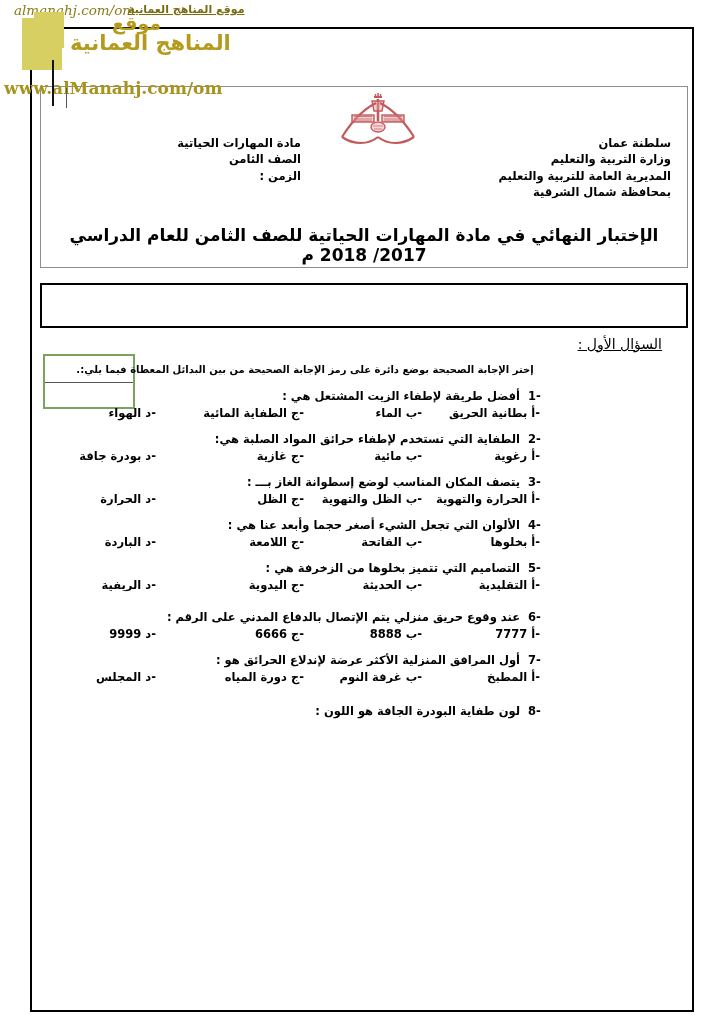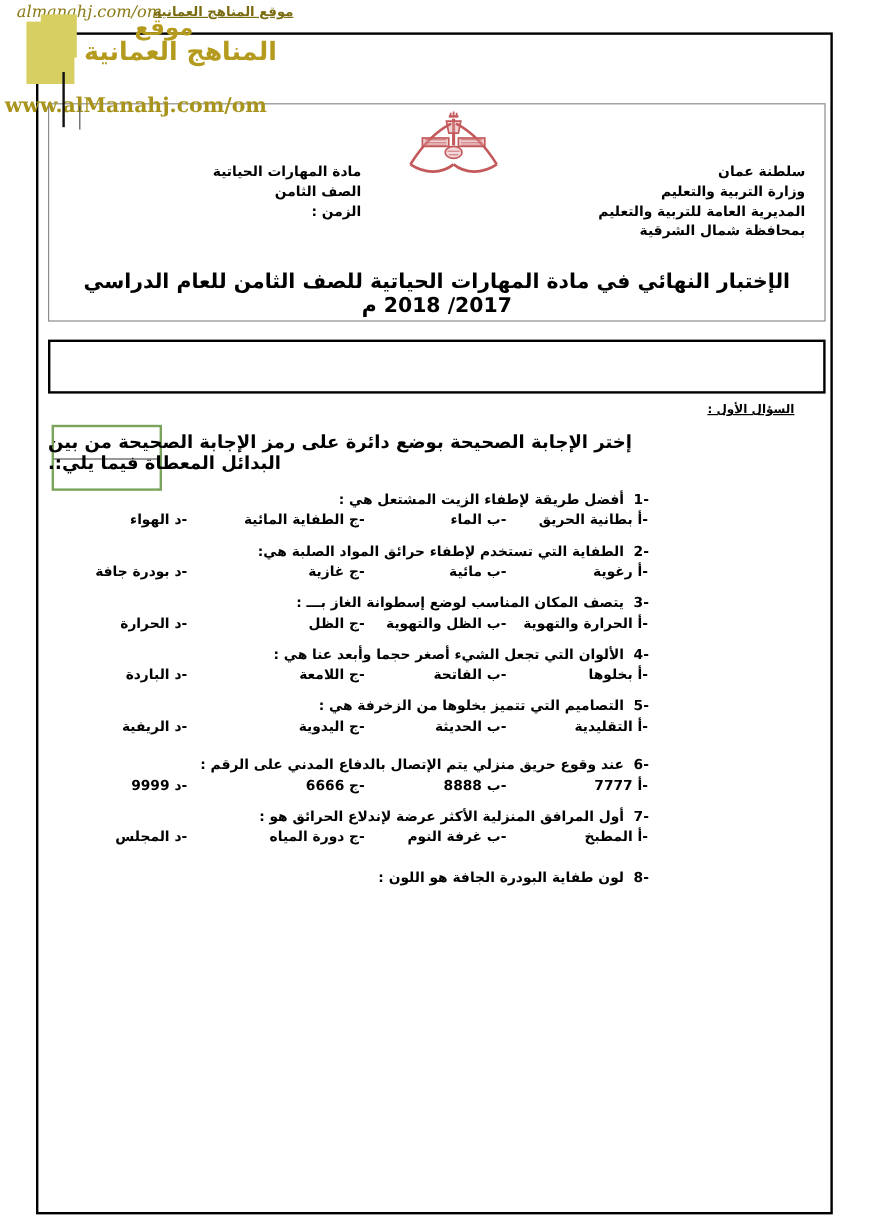--- a/index.html
+++ b/index.html
@@ -215,29 +215,29 @@
   #question-area {
     position: absolute;
     left: 40px;
     top: 336px;
     width: 648px;
     direction: rtl;
     z-index: 6;
   }
   .q1-heading {
     text-align: right;
-    font-size: 10px;
-    font-weight: bold;
+    font-size: 14px;
+    font-weight: normal;
     text-decoration: underline;
     padding-right: 26px;
     margin-bottom: 12px;
   }
   .q1-instruction {
-    text-align: left;
-    font-size: 15px;
+    text-align: center;
+    font-size: 10px;
     font-weight: bold;
     padding-right: 118px;
     margin-bottom: 14px;
   }
   .question-block {
     margin-bottom: 12px;
   }
   .q-stem {
     display: flex;
     flex-direction: row;

